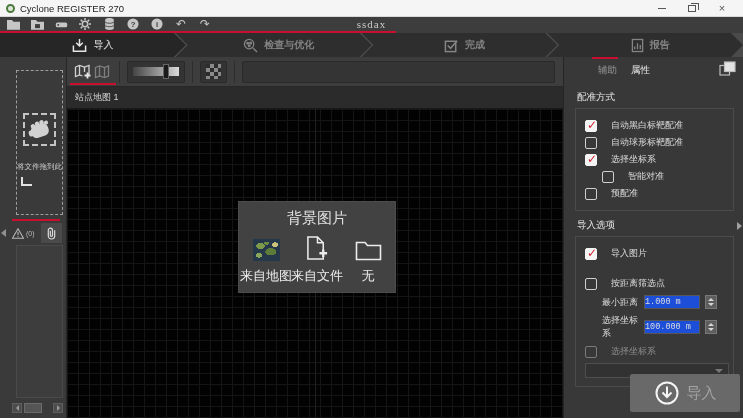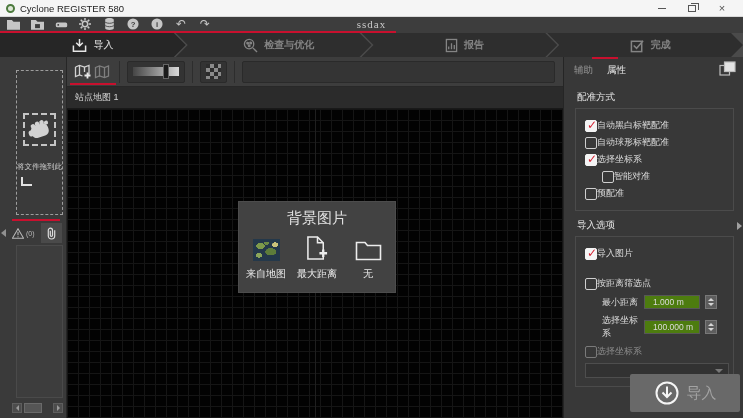--- a/index.html
+++ b/index.html
@@ -88,71 +88,71 @@
                      linear-gradient(90deg,#151515 1px, transparent 1px);
     background-size:11px 11px; }
   .canvas-centerline { position:absolute; left:50%; top:0; bottom:0; width:1px; background:#1f1f1f; }
 
   .bg-panel { position:absolute; left:172px; top:93px; width:156px; height:90px; background:#424242;
     box-shadow:0 0 0 1px #4c4c4c; display:flex; flex-direction:column; }
   .bg-panel-title { text-align:center; margin-top:7px; font-size:15px; color:#e2e2e2; }
   .bg-options { display:flex; justify-content:space-evenly; margin-top:7px; }
   .bg-option { width:48px; display:flex; flex-direction:column; align-items:center; gap:6px; }
   .bg-option-icon { height:26px; display:flex; align-items:flex-end; justify-content:center; }
-  .bg-option-label { font-size:10px; color:#ececec; white-space:nowrap; }
+  .bg-option-label { font-size:13px; color:#ececec; white-space:nowrap; }
   .worldmap { width:27px; height:22px; background-color:#24384a;
     background-image:radial-gradient(7px 5px at 28% 32%, #7d9a4b 60%, transparent 62%),
                      radial-gradient(9px 6px at 66% 58%, #5d7c3a 60%, transparent 62%),
                      radial-gradient(5px 4px at 22% 74%, #8aa65a 60%, transparent 62%),
                      radial-gradient(5px 4px at 82% 26%, #c9c27a 60%, transparent 62%),
                      radial-gradient(4px 3px at 50% 20%, #6d8a45 60%, transparent 62%); }
 
   
   .right-panel { width:180px; flex:none; background:#383838; border-left:1px solid #252525; position:relative; }
   .rp-tabs { height:26px; display:flex; align-items:center; padding-left:10px; gap:14px; position:relative; }
   .rp-tab { font-size:9.5px; }
-  .rp-tab.inactive { color:#9a9a9a; }
+  .rp-tab.inactive { color:#9a9a9a;margin-left:24px; }
   .rp-tab.active { color:#e9e9e9; }
   .rp-tab-redline { position:absolute; left:28px; top:0; width:26px; height:2px; background:#c8102e; }
   .rp-layered { position:absolute; right:7px; top:4px; }
   .rp-content { padding:0 9px 0 11px; font-size:9px; color:#dcdcdc; }
   .rp-section-title { font-size:9.5px; color:#e8e8e8; margin:8px 0 4px 2px; }
   .rp-group { border:1px solid #4b4b4b; padding:6px 4px 6px 9px; }
-  .chk-row { display:flex; align-items:center; gap:0; margin:4px 0; }
+  .chk-row { display:flex; align-items:center; gap:14px; margin:4px 0; }
   .chk-row.indent { margin-left:17px; }
   .checkbox { width:12px; height:12px; border:1px solid #cfcfcf; border-radius:2px; background:transparent; position:relative; flex:none; }
   .checkbox.checked { background:#f4f4f4; border-color:#f4f4f4; }
   .checkbox.checked::after { content:"\2713"; position:absolute; left:1px; top:-3px; font-size:12px; font-weight:bold; color:#d32232; font-family:"DejaVu Sans",sans-serif; }
   .chk-row.disabled .checkbox { border-color:#7a7a7a; }
   .chk-row.disabled .chk-label { color:#8b8b8b; }
-  .dist-row { display:flex; align-items:center; gap:5px; margin:5px 0 5px 17px; }
+  .dist-row { display:flex; align-items:center; gap:5px; margin:5px 0 5px 17px;font-family:Liberation Mono, monospace; }
   .dist-label { width:37px; flex:none; }
-  .dist-value { width:56px; height:14px; background:#4d7c0f; border:1px solid #575757; color:#dcdcdc;
-    font-size:8.5px; display:flex; align-items:center; padding-left:8px; }
+  .dist-value { width:56px; height:14px; background:#1d4ed8; border:1px solid #575757; color:#dcdcdc;
+    font-size:8.5px; display:flex; align-items:center; padding-left:0; }
   .spinner { width:12px; height:14px; background:#5d5d5d; border:1px solid #787878;
     display:flex; flex-direction:column; align-items:center; justify-content:center; gap:2px; }
   .spin-up { width:0; height:0; border-bottom:3px solid #d5d5d5; border-left:3px solid transparent; border-right:3px solid transparent; }
   .spin-down { width:0; height:0; border-top:3px solid #d5d5d5; border-left:3px solid transparent; border-right:3px solid transparent; }
   .dropdown { margin:5px 0 2px 0; height:15px; background:#303030; border:1px solid #565656; opacity:.75;
     display:flex; align-items:center; justify-content:flex-end; padding-right:5px; }
   .dd-caret { width:0; height:0; border-top:4px solid #8d8d8d; border-left:4px solid transparent; border-right:4px solid transparent; }
   .rp-expander { position:absolute; right:1px; top:165px; width:0; height:0;
     border-left:5px solid #a0a0a0; border-top:4px solid transparent; border-bottom:4px solid transparent; }
   .import-btn { position:absolute; right:3px; bottom:6px; width:110px; height:38px; background:#696969;
     border-radius:2px; display:flex; align-items:center; justify-content:center; gap:7px; }
   .import-btn-label { font-size:15px; color:#a3a3a3; }
 </style>
 </head>
 <body>
 
 <div class="app">
 
   <div class="titlebar">
     <span class="app-logo"></span>
-    <span>Cyclone REGISTER 580</span>
+    <span>Cyclone REGISTER 270</span>
     <div class="win-controls">
       <span class="win-btn">
           <span class="min-glyph"></span>
         </span>
       <span class="win-btn">
           <span class="restore-glyph"></span>
         </span>
       <span class="win-btn">
           <span>×</span>
         </span>
@@ -227,32 +227,32 @@
       <svg width="15" height="15" viewBox="0 0 16 16" fill="none" stroke="currentColor" stroke-width="1.4">
           <circle cx="6.5" cy="6.5" r="5"></circle>
           <path d="M10.5 10.5L15 15"></path>
           <circle cx="5" cy="5.5" r="0.9" fill="currentColor"></circle>
           <circle cx="8.2" cy="5.2" r="0.9" fill="currentColor"></circle>
           <circle cx="6.6" cy="8.2" r="0.9" fill="currentColor"></circle>
         </svg>
       <span>检查与优化</span>
     </div>
     <div class="step">
+      <svg width="15" height="15" viewBox="0 0 16 16" fill="none" stroke="currentColor" stroke-width="1.6">
+          <rect x="1.5" y="3.5" width="11" height="11"></rect>
+          <path d="M4 8l3 3 7-8"></path>
+        </svg>
+      <span>完成</span>
+    </div>
+    <div class="step">
       <svg width="13" height="15" viewBox="0 0 14 16" fill="none" stroke="currentColor" stroke-width="1.4">
           <rect x="1.5" y="1.5" width="11" height="13"></rect>
           <path d="M4 12V9M7 12V5.5M10 12V7.5"></path>
         </svg>
       <span>报告</span>
-    </div>
-    <div class="step">
-      <svg width="15" height="15" viewBox="0 0 16 16" fill="none" stroke="currentColor" stroke-width="1.6">
-          <rect x="1.5" y="3.5" width="11" height="11"></rect>
-          <path d="M4 8l3 3 7-8"></path>
-        </svg>
-      <span>完成</span>
     </div>
   </div>
 
   <div class="main">
 
     <div class="sidebar">
       <span class="sidebar-collapse"></span>
       <div class="dropzone">
         <div class="fist-box">
           <svg width="28" height="25" viewBox="0 0 26 24" style="transform:rotate(-18deg)">
@@ -343,21 +343,21 @@
               <span class="bg-option-label">来自地图</span>
             </div>
             <div class="bg-option">
               <span class="bg-option-icon">
                 <svg width="23" height="26" viewBox="0 0 24 26" fill="none" stroke="#ececec" stroke-width="1.6">
                     <path d="M2 1.5h10l6 6v17H2z"></path>
                     <path d="M12 1.5v6h6"></path>
                     <path d="M14 18.5h8M18 14.5v8" stroke-width="2.4"></path>
                   </svg>
               </span>
-              <span class="bg-option-label">最大距离</span>
+              <span class="bg-option-label">来自文件</span>
             </div>
             <div class="bg-option">
               <span class="bg-option-icon">
                 <svg width="27" height="21" viewBox="0 0 27 21" fill="none" stroke="#ececec" stroke-width="1.6">
                     <path d="M1.5 19.5v-17h8.5l2.5 3h13v14z"></path>
                   </svg>
               </span>
               <span class="bg-option-label">无</span>
             </div>
           </div>

